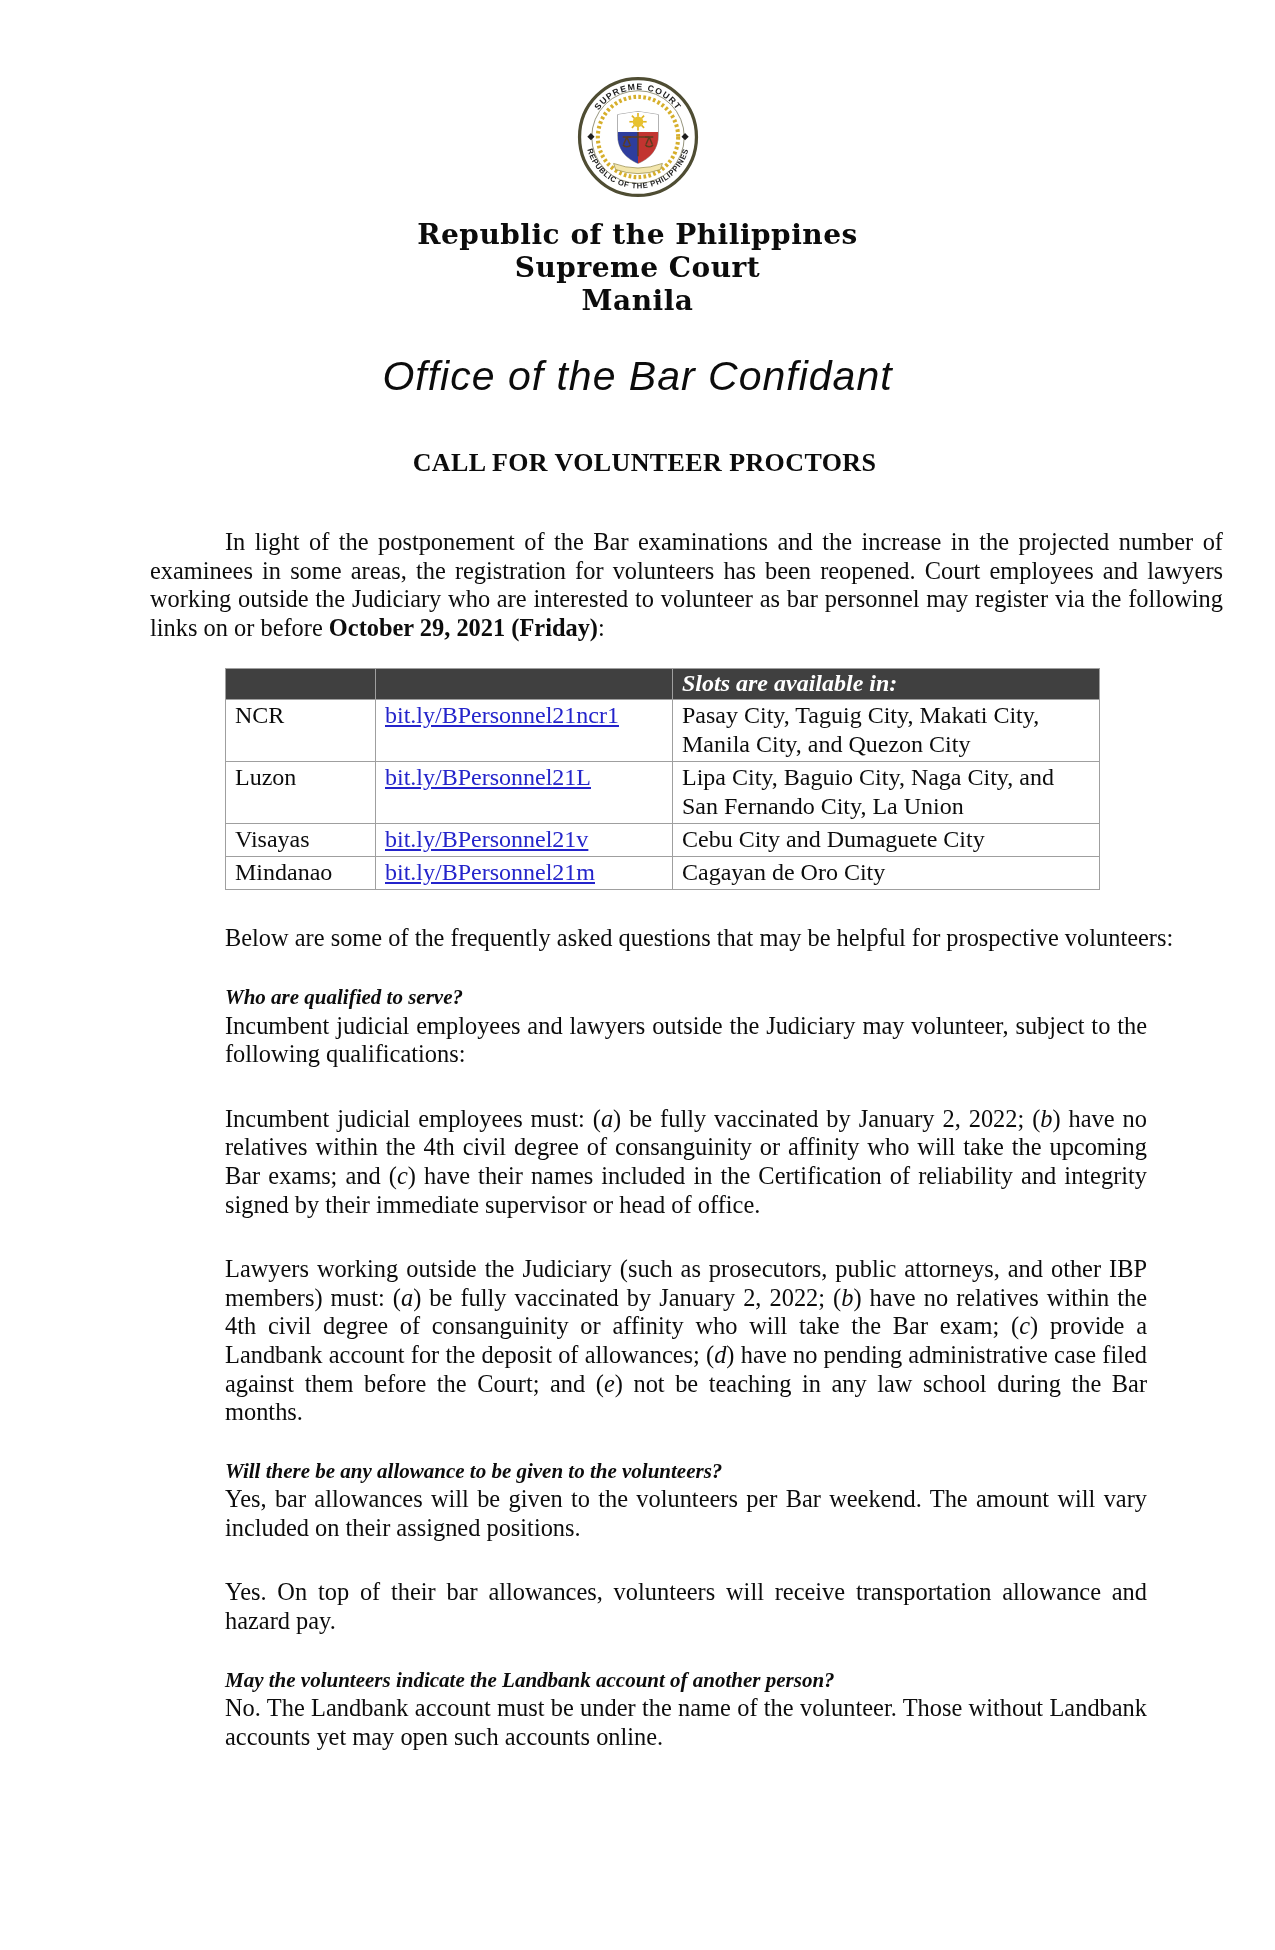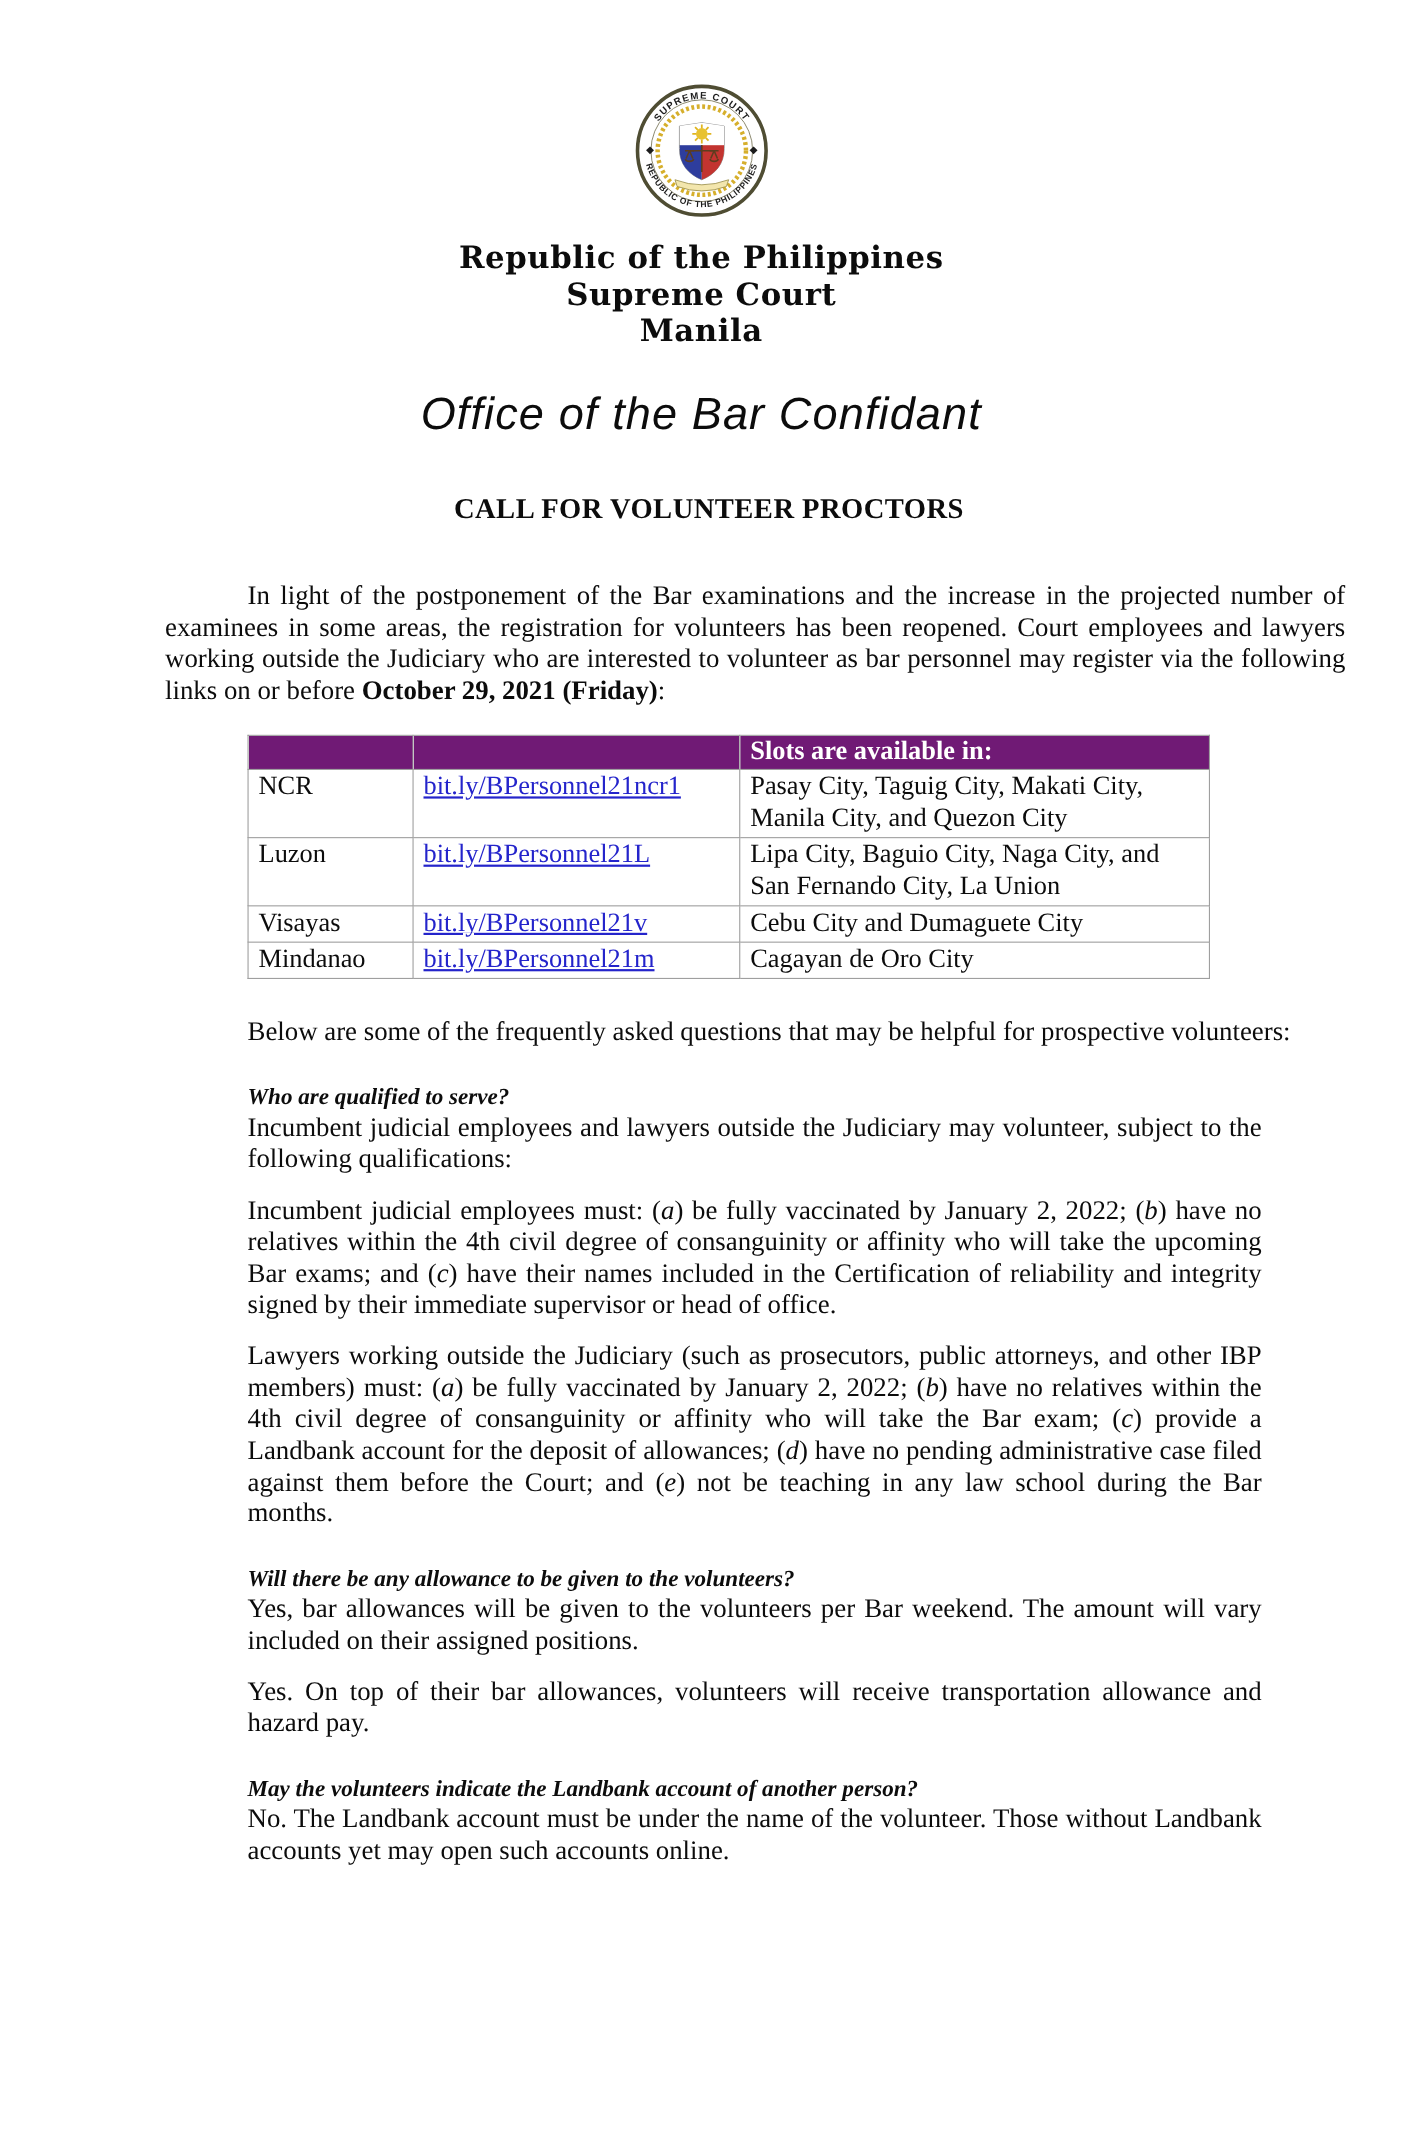--- a/index.html
+++ b/index.html
@@ -46,40 +46,41 @@
   }
   .reg-table th, .reg-table td {
     border:1px solid #9f9f9f;
     font-size:24px; line-height:29px;
     padding:1px 9px 2px 9px;
     vertical-align:top;
     text-align:left;
     overflow:hidden;
   }
   .reg-table thead th {
-    background:#701a75;
+    background:#404040;
     color:#ffffff;
+    font-style:italic;
     font-weight:bold;
     height:30px;
     line-height:27px;
   }
   .col-region { width:150px; }
   .col-link   { width:297px; }
   .col-slots  { width:427px; }
   a.reg-link { color:#2424cb; text-decoration:underline; cursor:pointer; }
   
   .faq-block { margin-left:75px; width:922px; }
   p.faq-q {
     margin-top:30px;
     font-size:21px; line-height:28.6px;
     font-weight:bold; font-style:italic;
     text-align:left;
   }
   .faq-block p.ans { font-size:24.4px; line-height:28.6px; text-align:justify; }
-  .faq-block p.ans + p.ans { margin-top:18px; }
+  .faq-block p.ans + p.ans { margin-top:36px; }
   .ans i, .richify i { font-style:italic; }
   
   .seal-svg text { font-family:"Liberation Sans", sans-serif; }
 </style>
 </head>
 <body>
 
 <div class="page">
 
   <div class="letterhead">

